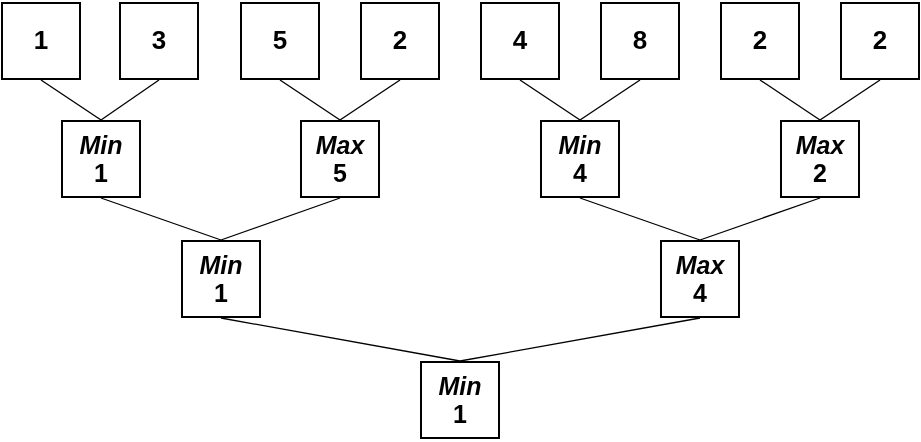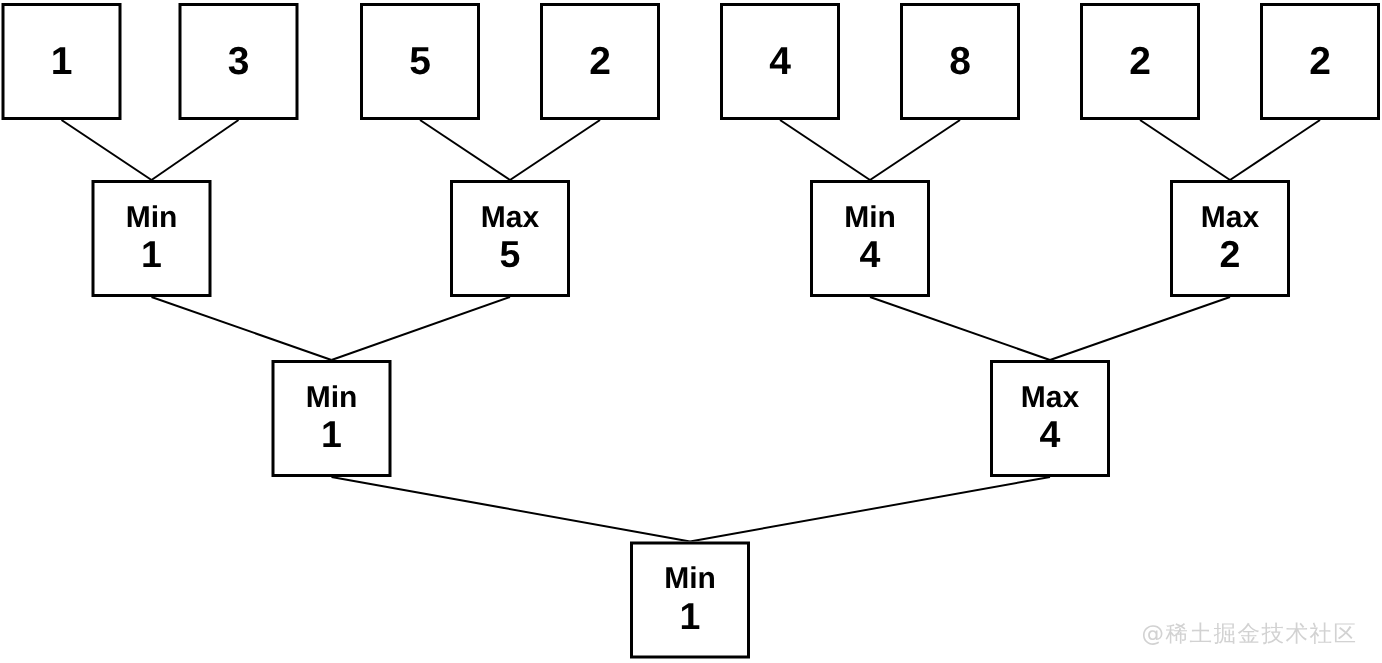--- a/index.html
+++ b/index.html
@@ -35,23 +35,24 @@
     border: 2px solid #000000;
     display: flex;
     flex-direction: column;
     align-items: center;
     justify-content: center;
     color: #000000;
     line-height: 1.12;
     z-index: 2;
   }
   .node .node-label {
-    font-size: 20px;
+    font-size: 25px;
     font-weight: bold;
     letter-spacing: 0px;
+    font-style: italic;
   }
   .node .node-value {
     font-size: 25px;
     font-weight: bold;
   }
   .node.leaf .node-value {
     font-size: 26px;
     font-weight: bold;
   }
   #watermark {
@@ -133,14 +134,13 @@
       </div>
       <div class="node" style="left: 660px; top: 240px; width: 80px; height: 78px; border-color: rgb(0, 0, 0); background: rgb(255, 255, 255);">
         <span class="node-label">Max</span>
         <span class="node-value">4</span>
       </div>
       <div class="node" style="left: 420px; top: 361px; width: 80px; height: 78px; border-color: rgb(0, 0, 0); background: rgb(255, 255, 255);">
         <span class="node-label">Min</span>
         <span class="node-value">1</span>
       </div>
     </div>
-  <div id="watermark" style="color: rgb(210, 210, 210);">@稀土掘金技术社区</div>
 </div>
 
 </body></html>

